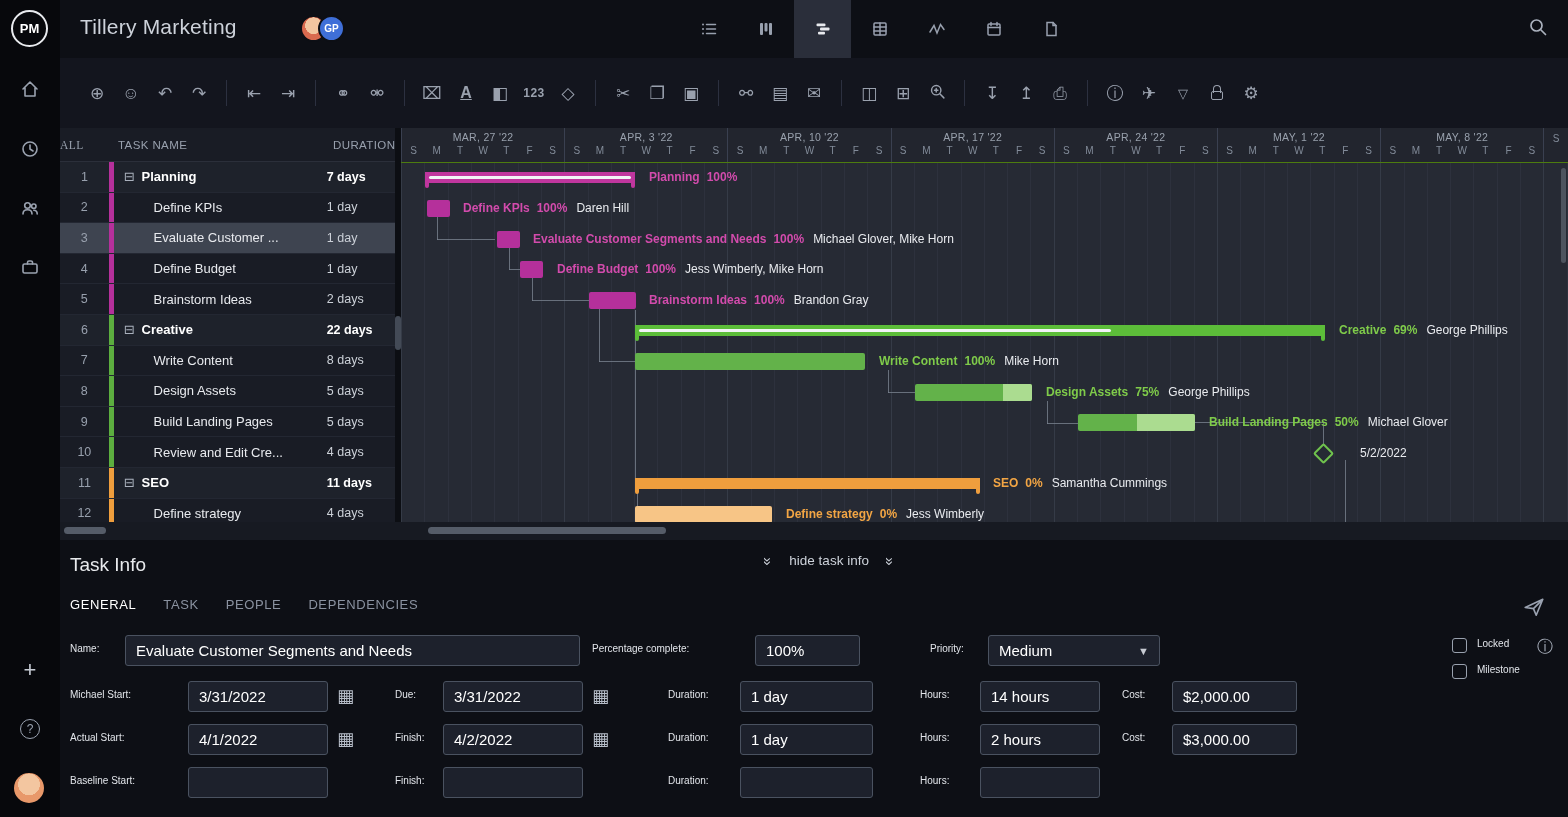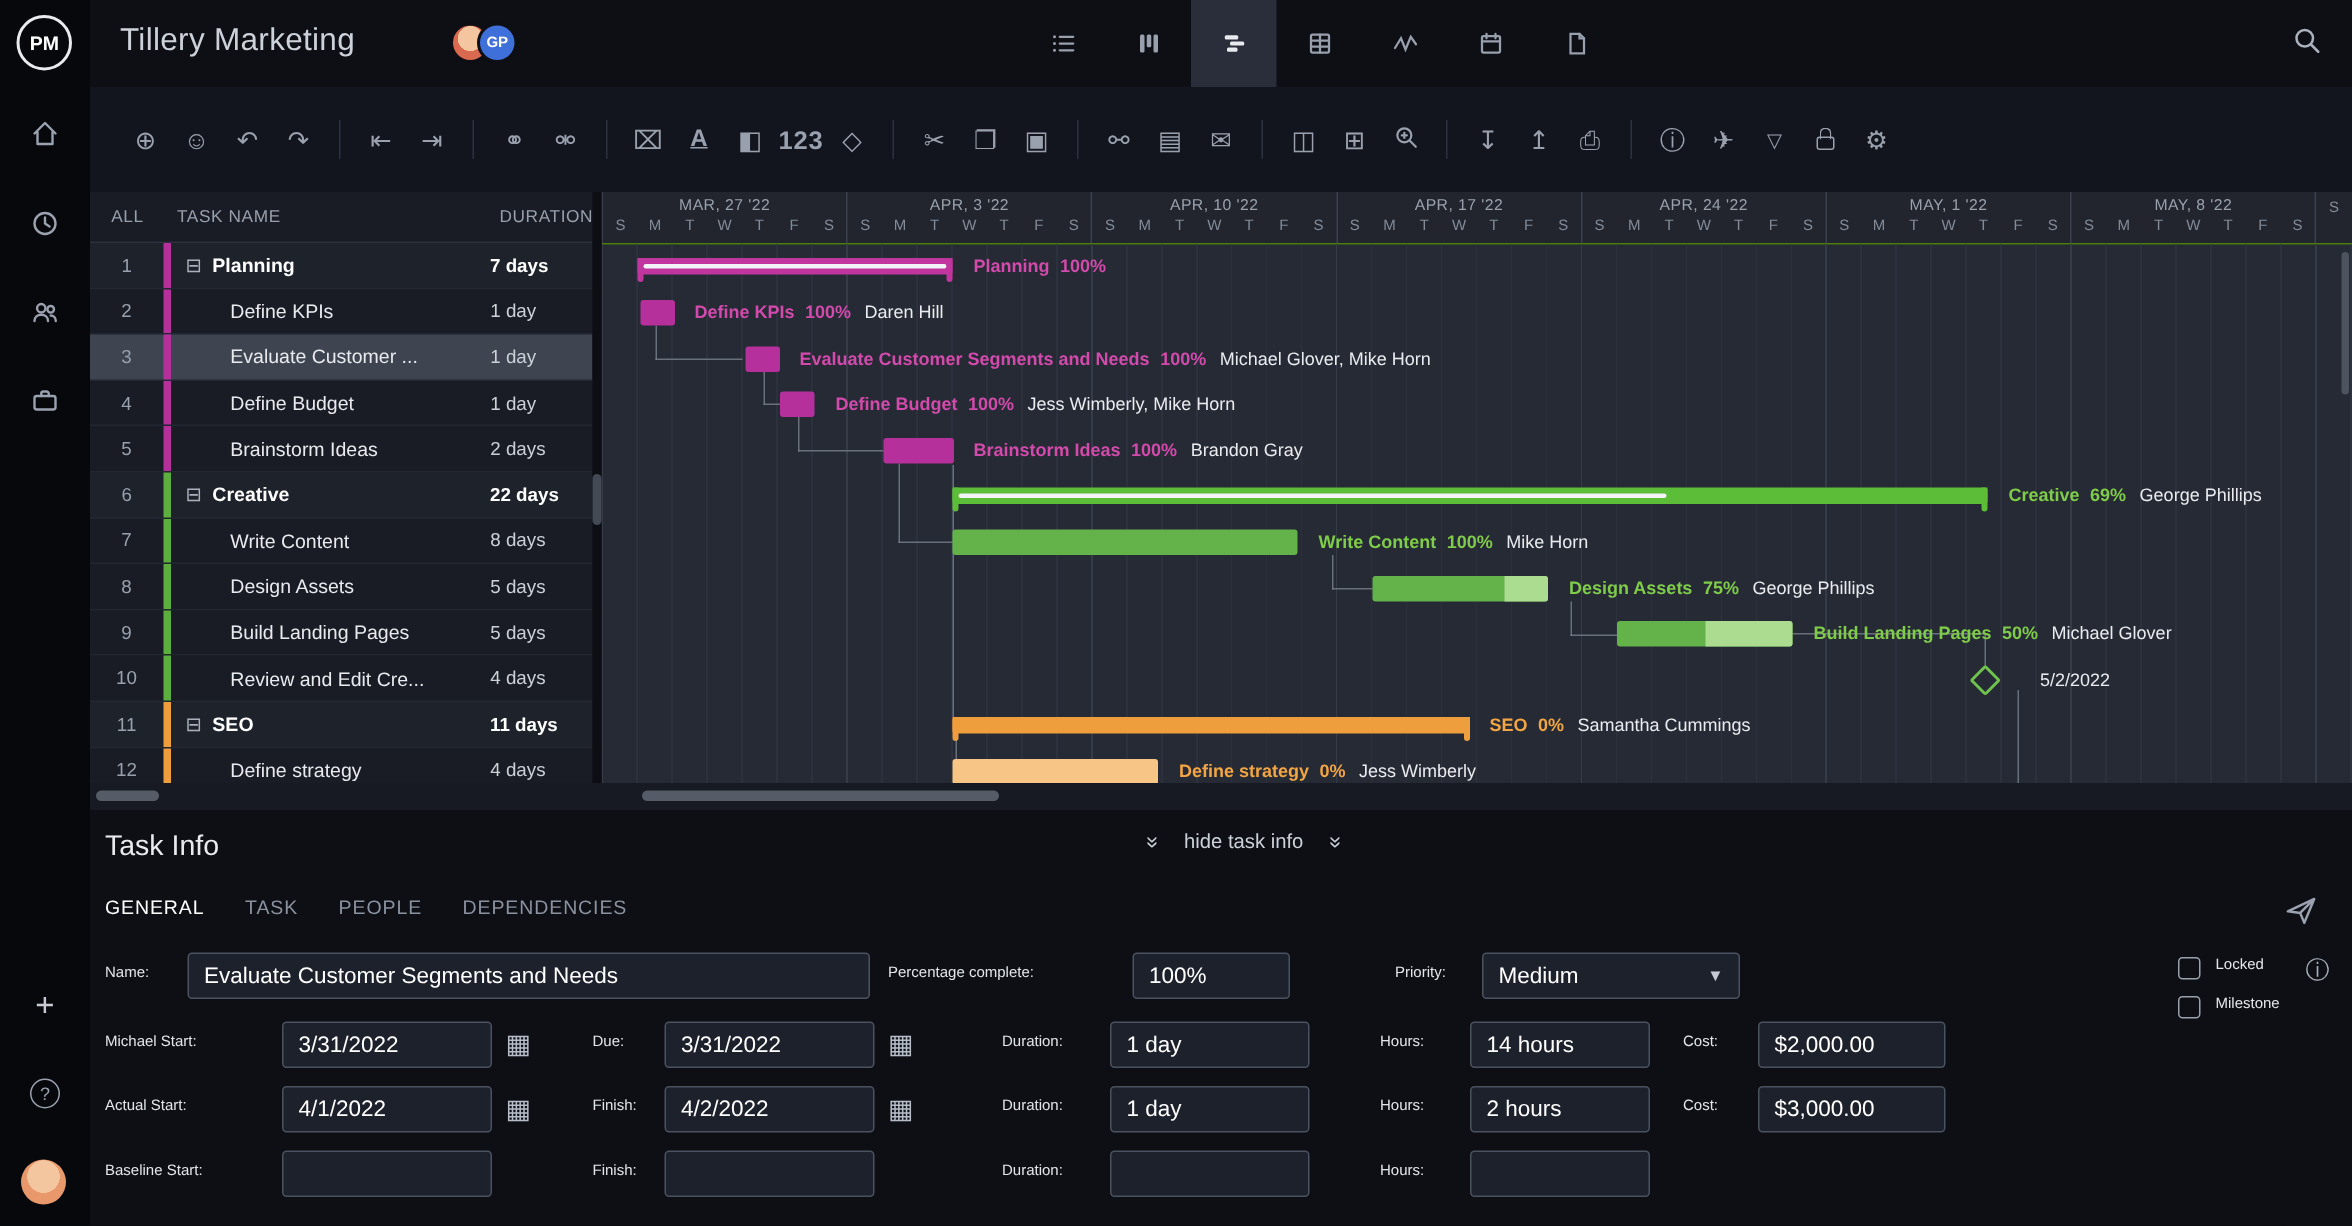--- a/index.html
+++ b/index.html
@@ -31,29 +31,29 @@
   .view svg .f { fill:currentColor; stroke:none; }
   .search-btn { position:absolute; right:20px; top:17px; color:#aab1bd; cursor:pointer; }
   .search-btn svg { stroke:currentColor; fill:none; stroke-width:1.7; stroke-linecap:round; }
 
   
   .toolbar { position:absolute; left:60px; top:58px; width:1508px; height:70px; background:#13151e; display:flex; align-items:center; padding-left:20px; }
   .tb-ic { width:34px; text-align:center; font-size:17px; line-height:1; color:#9aa1ae; cursor:pointer; user-select:none; }
   .tb-ic.small { font-size:13px; }
   .tb-sep { width:1px; height:26px; background:#2c3040; margin:0 10px; }
   .fmt-a { font-weight:bold; font-size:16px; text-decoration:underline; }
-  .num123 { font-size:17px; font-weight:bold; letter-spacing:.5px; }
+  .num123 { font-size:12px; font-weight:bold; letter-spacing:.5px; }
   .lock-ic { display:inline-block; width:12px; height:9px; border:1.6px solid #9aa1ae; border-radius:2px; position:relative; margin-top:7px; }
   .lock-ic::before { content:""; position:absolute; left:1px; top:-7px; width:6px; height:7px; border:1.6px solid #9aa1ae; border-bottom:none; border-radius:4px 4px 0 0; }
   .tb-ic svg { stroke:#9aa1ae; fill:none; stroke-width:1.7; stroke-linecap:round; }
 
   
   .grid-panel { position:absolute; left:60px; top:128px; width:335px; height:394px; background:#191c25; overflow:hidden; }
   .grid-head { height:34px; display:flex; align-items:center; border-bottom:1px solid #2b2f3a; color:#98a0ad; font-size:11.5px; letter-spacing:.4px; }
-  .gh-all { width:50px; text-align:center; }
+  .gh-all { width:50px; text-align:left;font-family:Liberation Serif, serif; }
   .gh-name { width:223px; padding-left:8px; }
   .gh-dur { width:62px; white-space:nowrap; overflow:hidden; }
   .g-row { display:flex; height:30.6px; align-items:center; border-bottom:1px solid #232732; background:#191c25; cursor:pointer; }
   .g-row.group { background:#1e222b; }
   .g-row.selected { background:#3e4450; }
   .g-num { width:50px; text-align:center; font-size:12.5px; color:#98a0ad; }
   .g-strip { width:5px; align-self:stretch; }
   .pink  .g-strip { background:#b5309b; }
   .green .g-strip { background:#5cae3f; }
   .orange .g-strip { background:#ef9e3d; }

